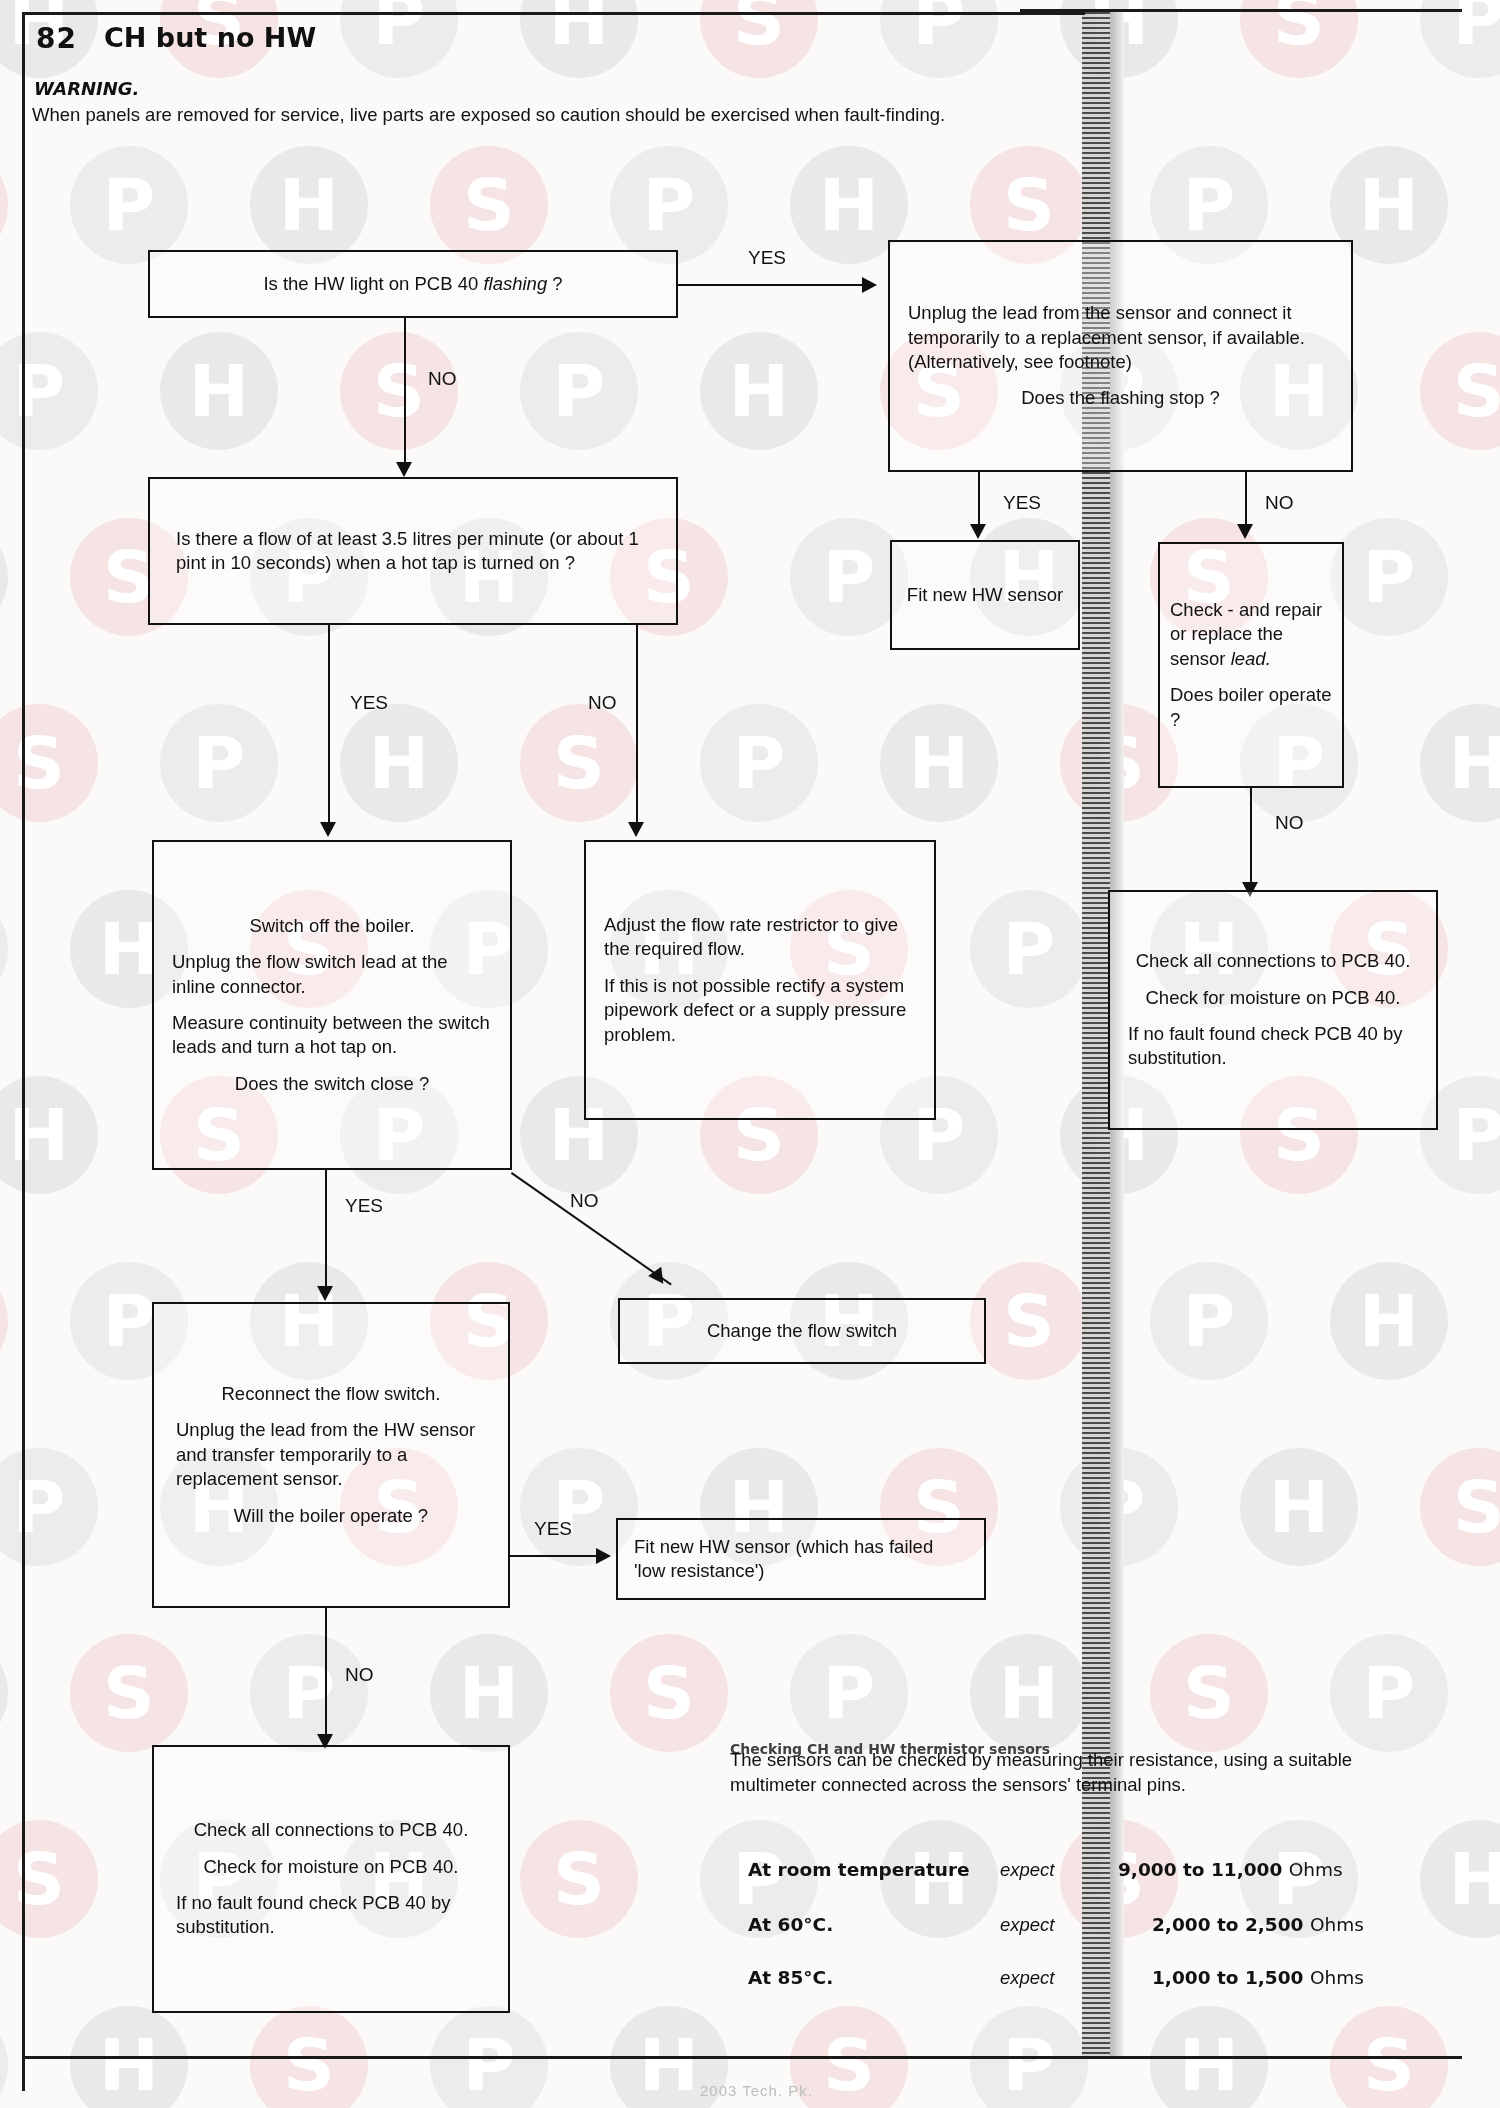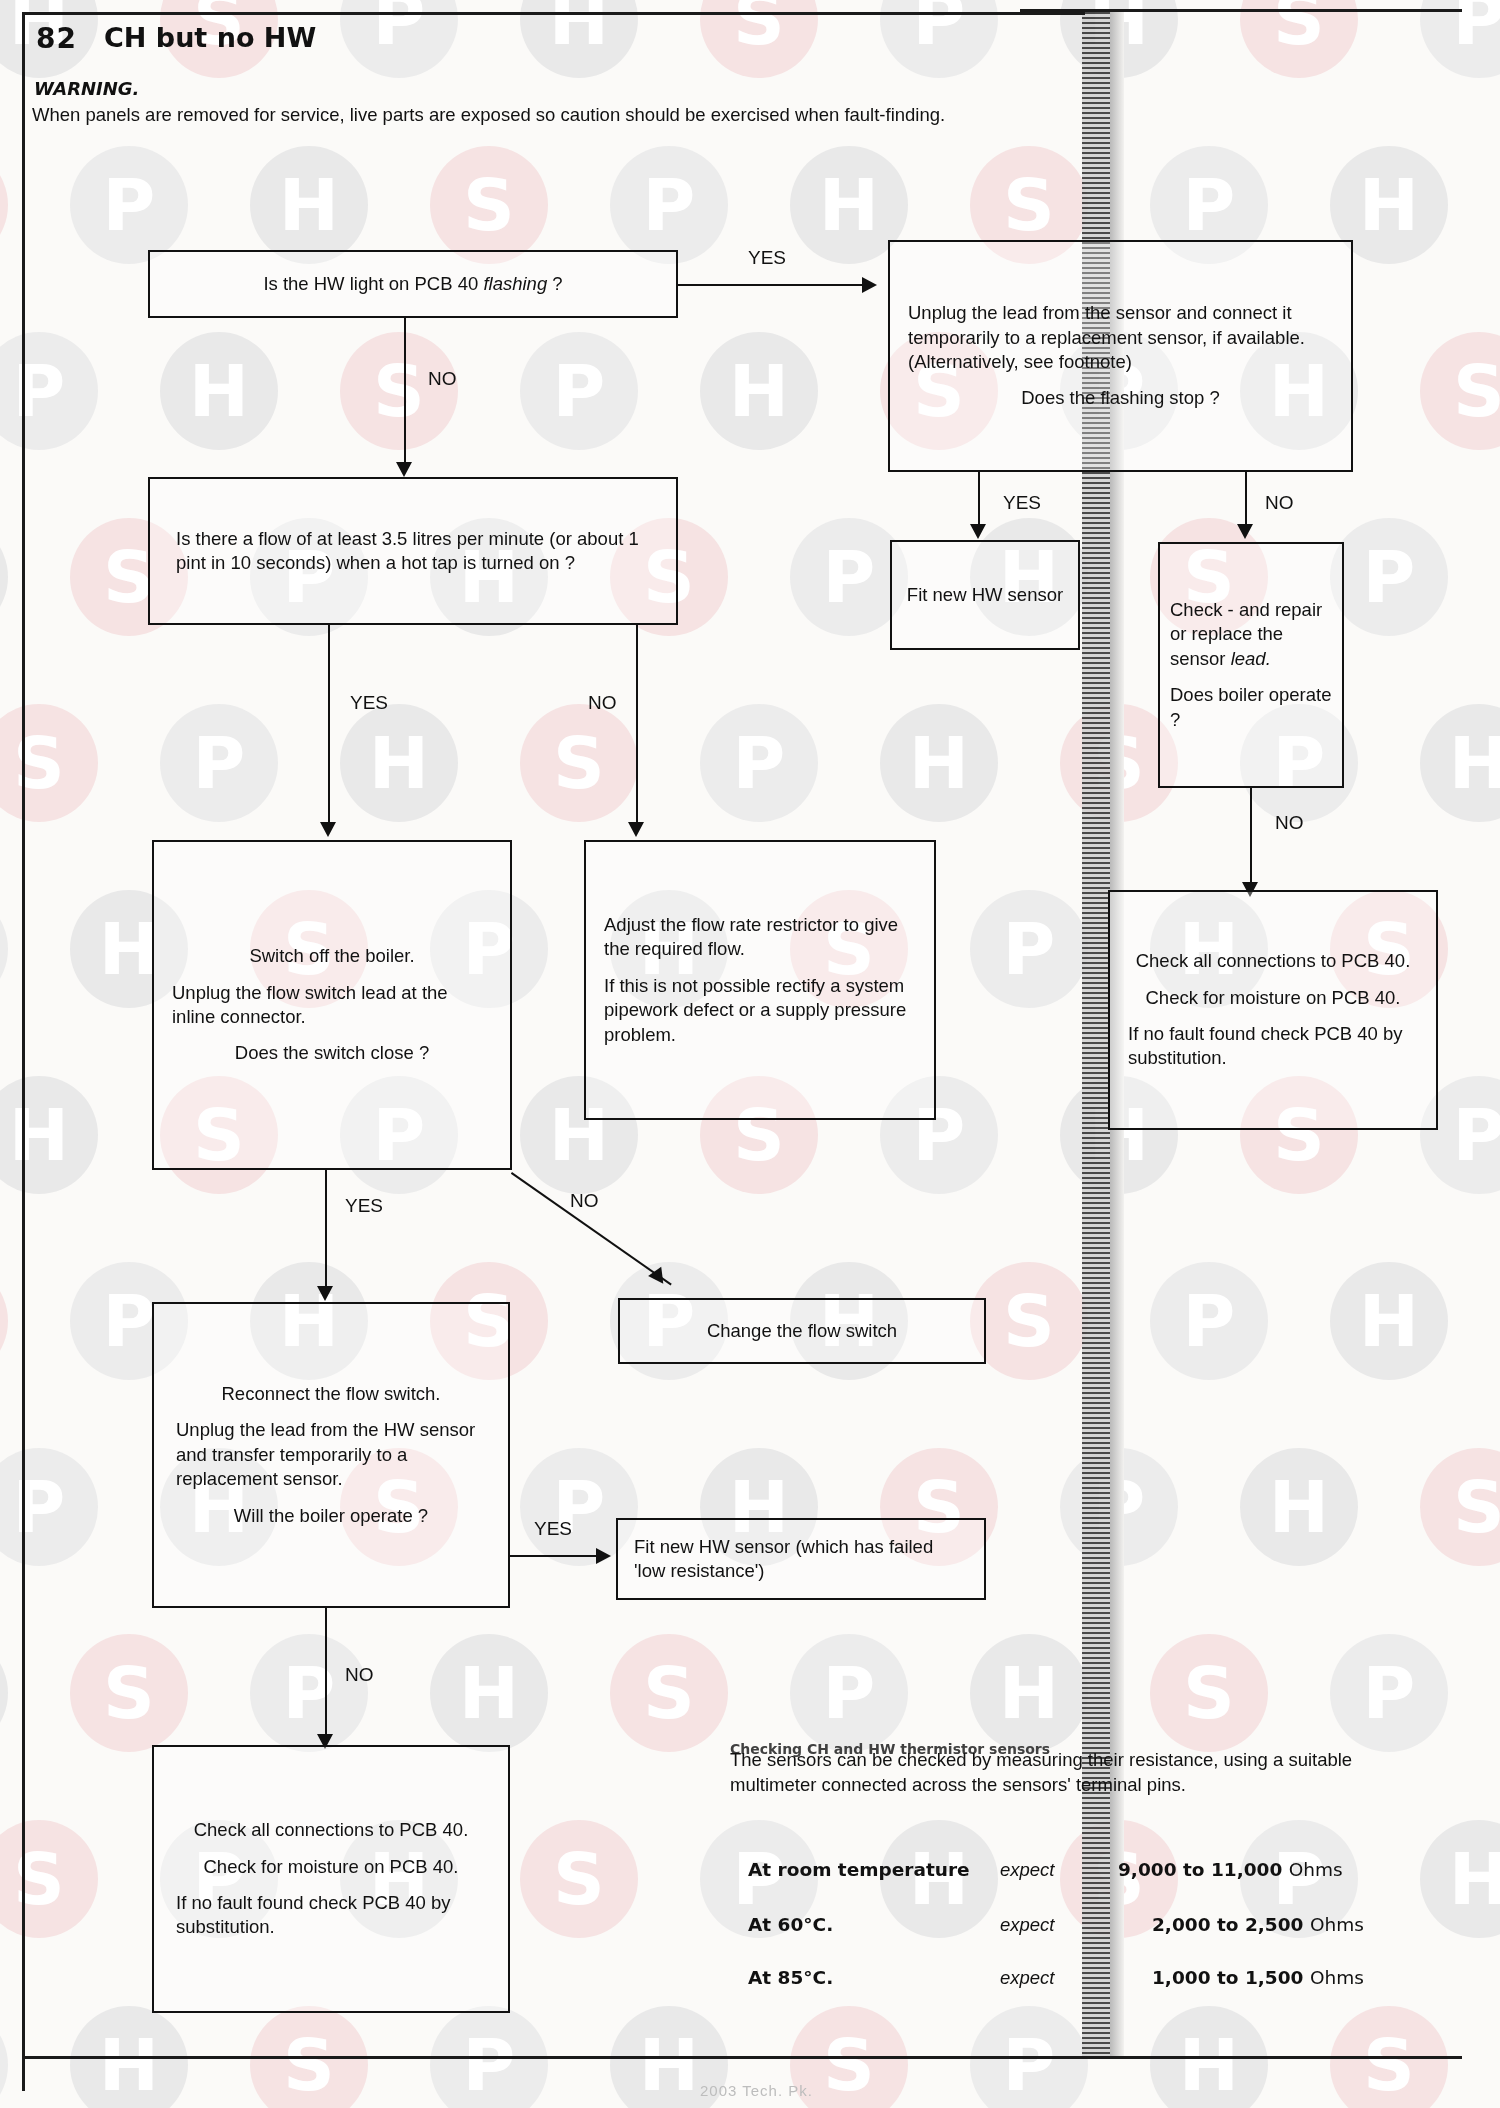--- a/index.html
+++ b/index.html
@@ -316,20 +316,21 @@
     <div class="vline" style="left:636px;top:625px;height:205px;"></div>
     <div class="arrow-down" style="left:628px;top:822px;"></div>
 
     <div class="lbl" style="left:1275px;top:812px;">NO</div>
     <div class="vline" style="left:1250px;top:788px;height:102px;"></div>
     <div class="arrow-down" style="left:1242px;top:882px;"></div>
 
     <div class="box" style="left:152px;top:840px;width:360px;height:330px;padding:2px 18px;">
       <p>Switch off the boiler.</p>
       <p>Unplug the flow switch lead at the inline connector.</p>
+      <p>Measure continuity between the switch leads and turn a hot tap on.</p>
       <p>Does the switch close ?</p>
     </div>
 
     <div class="box" style="left:584px;top:840px;width:352px;height:280px;padding:14px 18px;">
       <p>Adjust the flow rate restrictor to give the required flow.</p>
       <p>If this is not possible rectify a system pipework defect or a supply pressure problem.</p>
     </div>
 
     <div class="box" style="left:1108px;top:890px;width:330px;height:240px;padding:14px 18px;">
       <p>Check all connections to PCB 40.</p>

